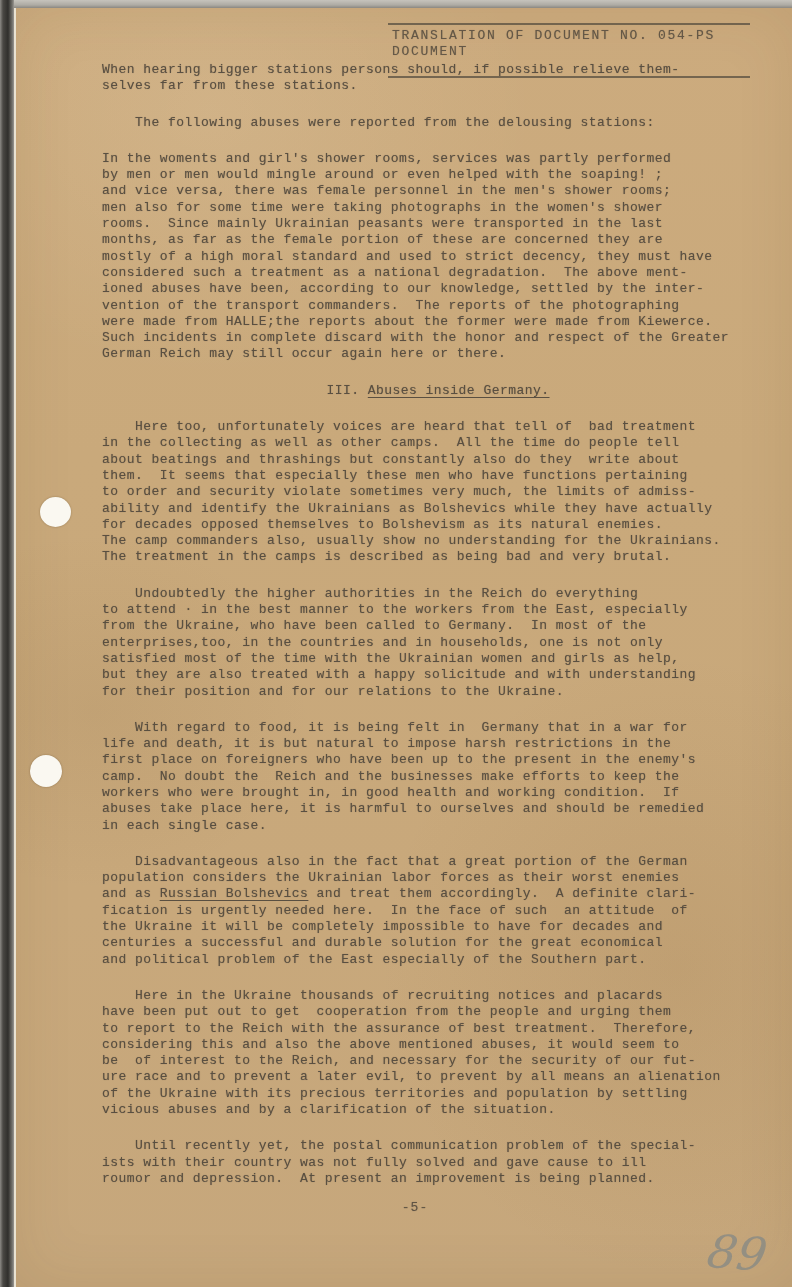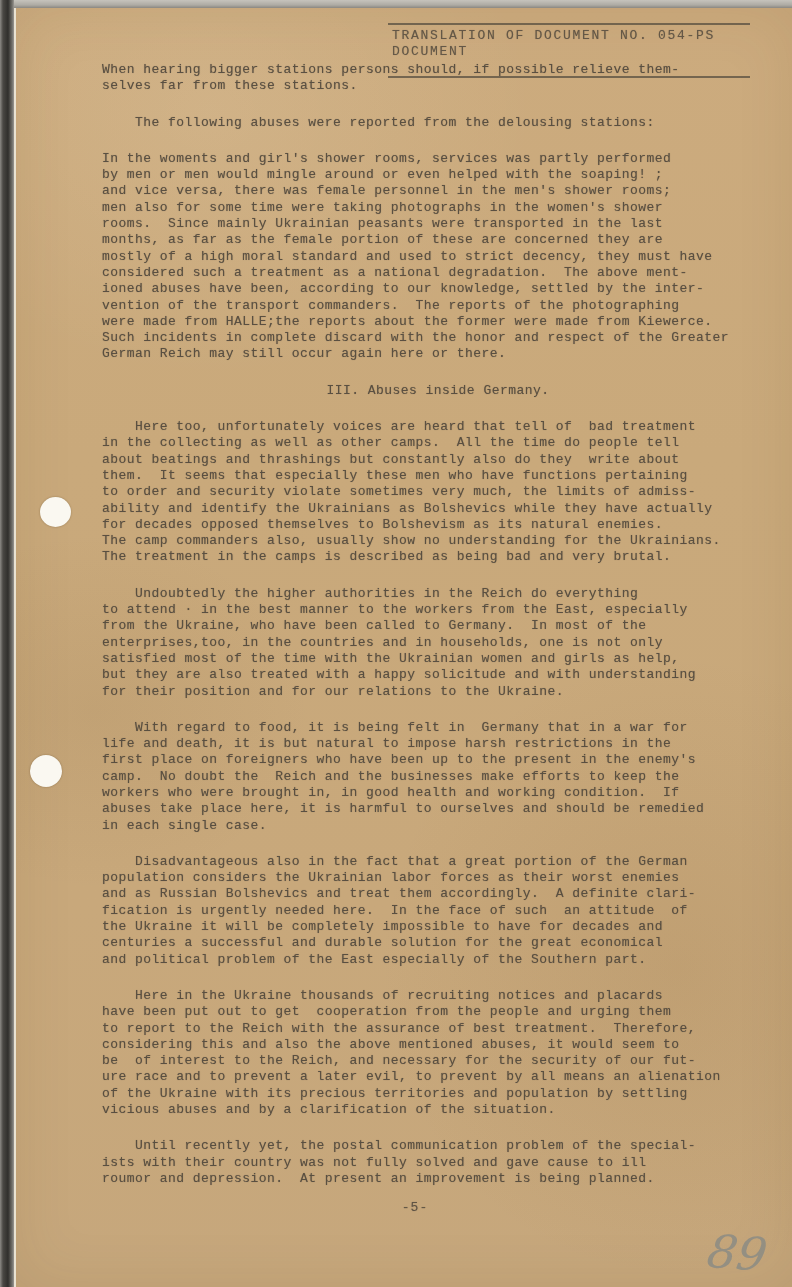--- a/index.html
+++ b/index.html
@@ -35,21 +35,21 @@
     font-size:13px; line-height:16px; letter-spacing:1.7px;
     opacity:0.82; filter:blur(0.3px);
   }
   .doc-body {
     position:absolute; left:86px; top:54px; width:672px;
     font-size:13px; line-height:16.3px; letter-spacing:0.45px;
     white-space:pre; opacity:0.90; filter:blur(0.25px);
   }
   .para { margin:0 0 20px 0; }
   .heading { margin:0 0 20px 0; text-align:center; white-space:normal; }
-  .underline { text-underline-offset:3px; }
+  .underline { text-decoration:underline; text-underline-offset:3px; }
   .doc-footer {
     position:absolute; left:399px; top:1192px; transform:translateX(-50%);
     font-size:13px; letter-spacing:1px; opacity:0.85; filter:blur(0.25px);
   }
   .hole { position:absolute; background:#faf8f1; border-radius:50%;
     box-shadow:0 0 2px rgba(60,40,10,0.35); }
   .hole-1 { left:24px; top:489px; width:31px; height:30px; }
   .hole-2 { left:14px; top:747px; width:32px; height:32px; }
   .pencil-number {
     position:absolute; left:692px; top:1218px;

